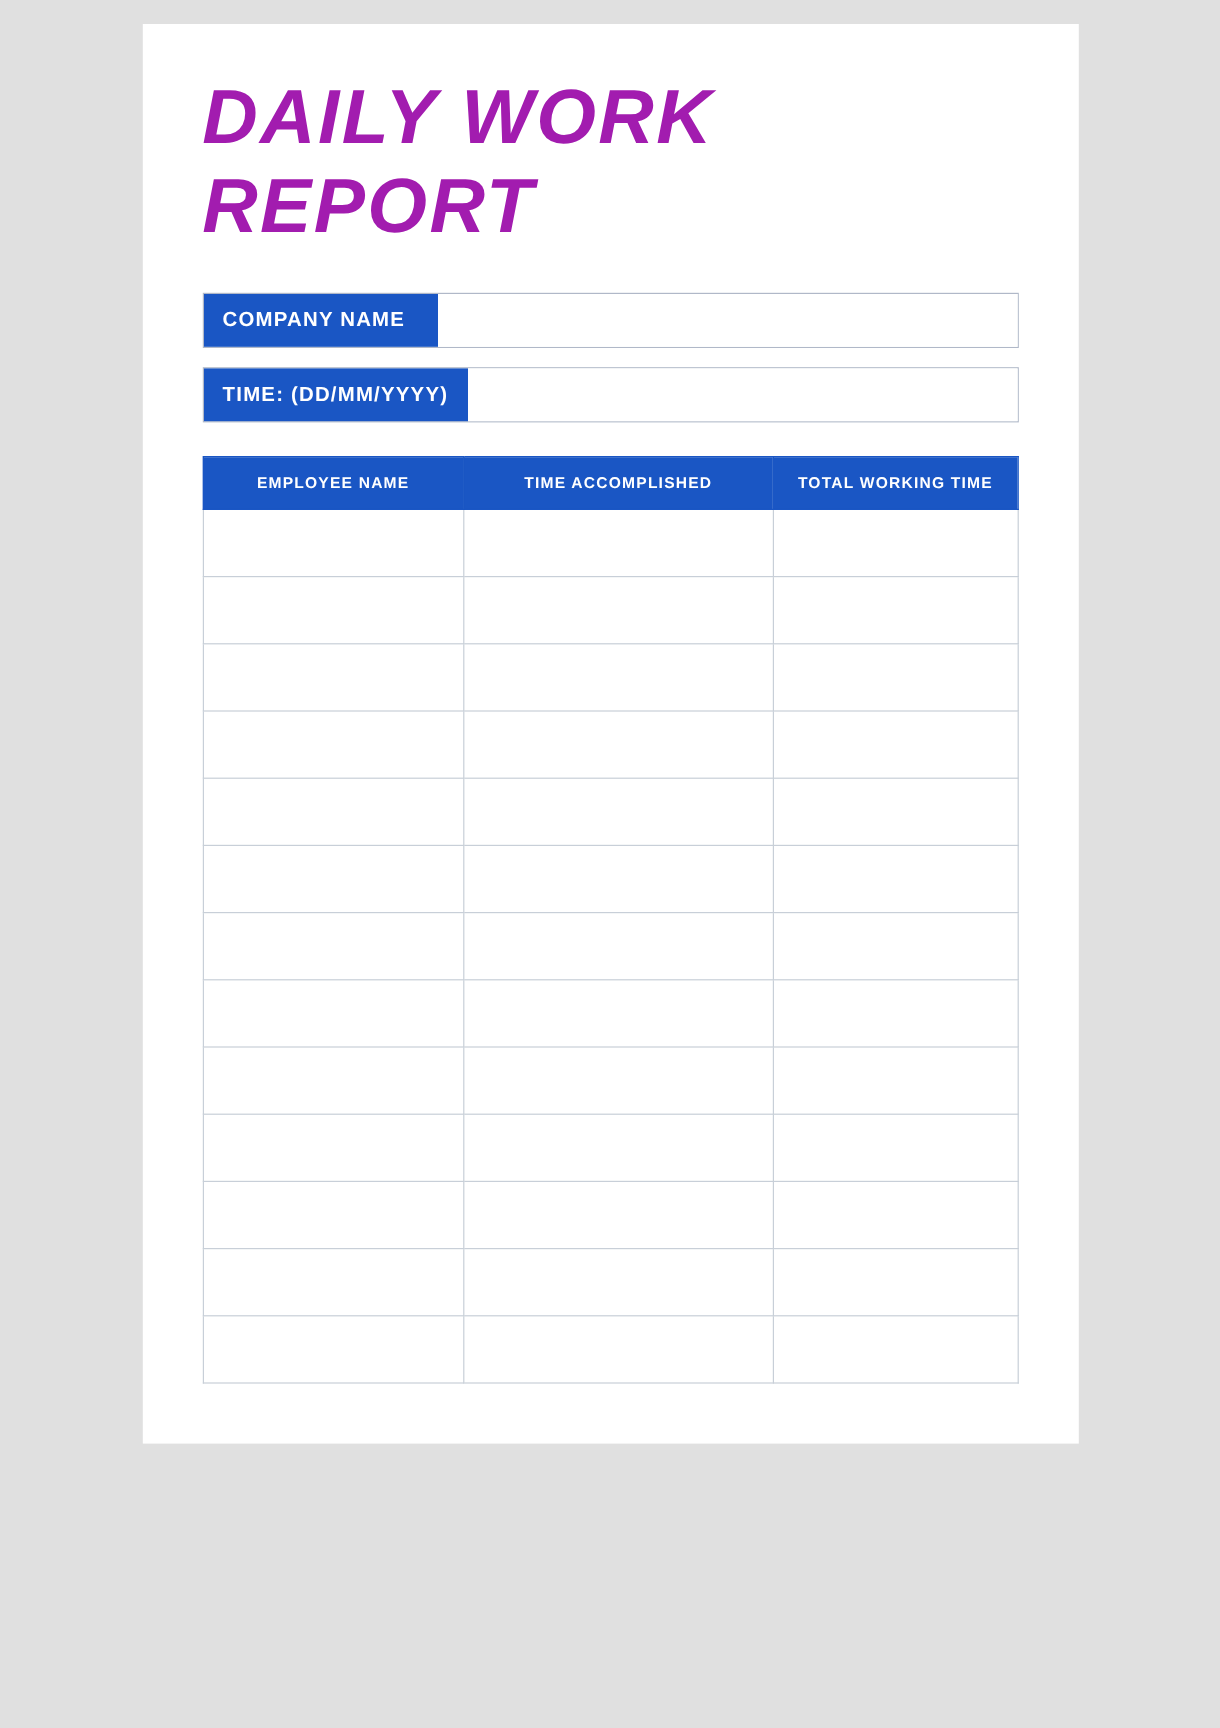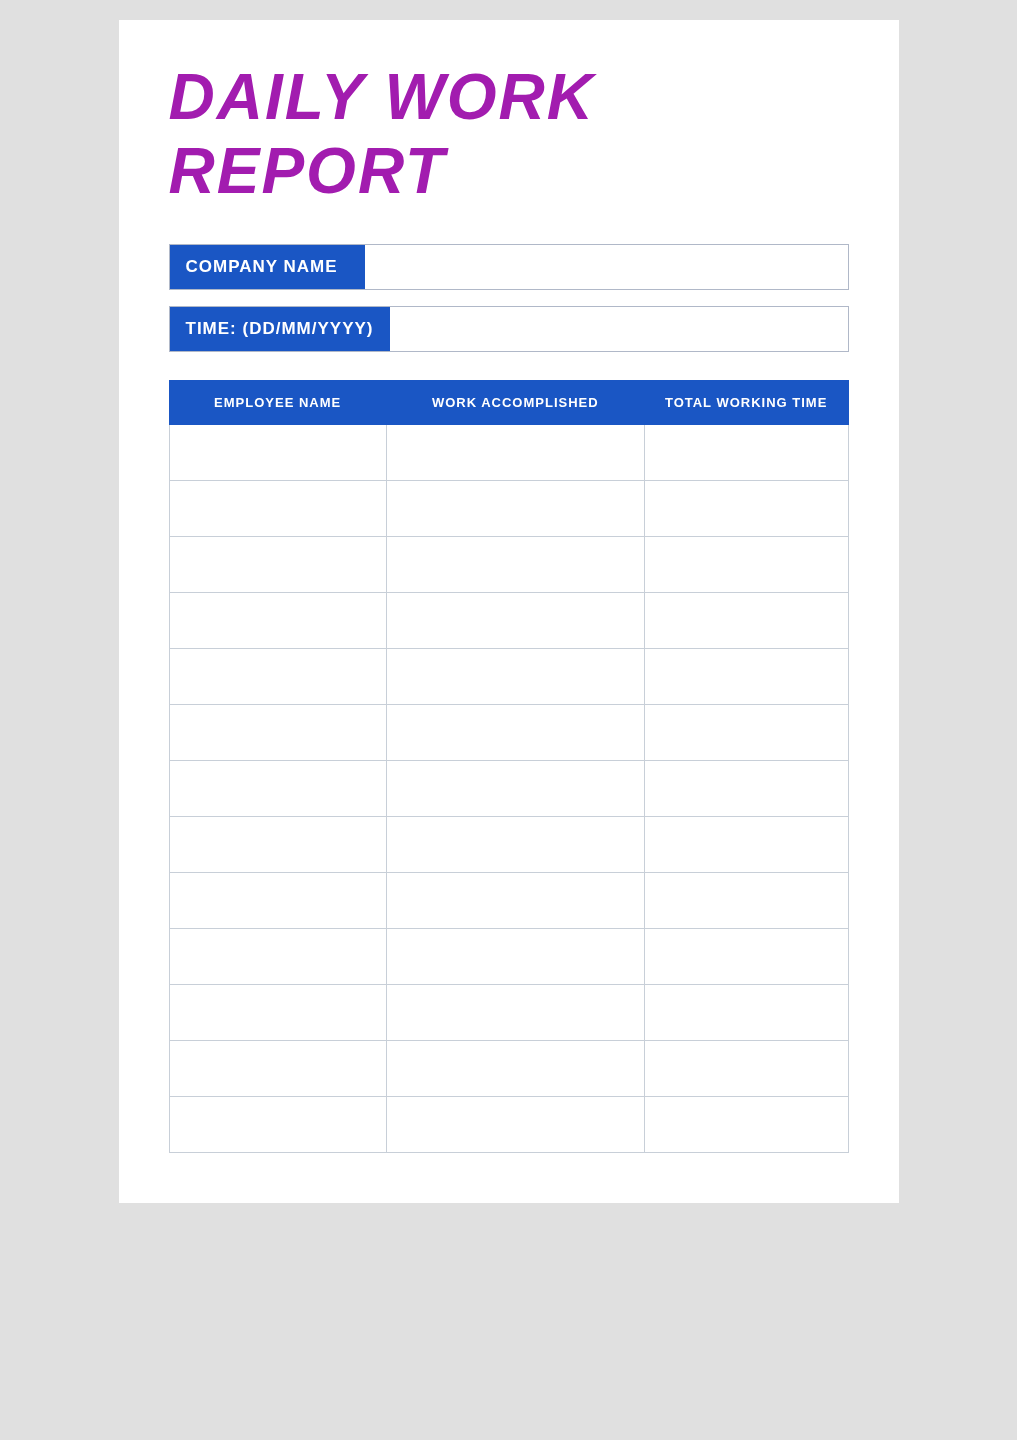--- a/index.html
+++ b/index.html
@@ -126,21 +126,21 @@
       <div class="info-label">TIME: (DD/MM/YYYY)</div>
       <div class="info-value"></div>
     </div>
 
   </div>
 
   <table class="main-table">
     <thead>
       <tr>
         <th class="col-employee">EMPLOYEE NAME</th>
-        <th class="col-work">WORK ACCOMPLISHED</th>
+        <th class="col-work">TIME ACCOMPLISHED</th>
         <th class="col-time">TOTAL WORKING TIME</th>
       </tr>
     </thead>
     <tbody id="table-body">
     <tr>
           <td class="col-employee"></td>
           <td class="col-work"></td>
           <td class="col-time"></td>
         </tr>
         <tr>

